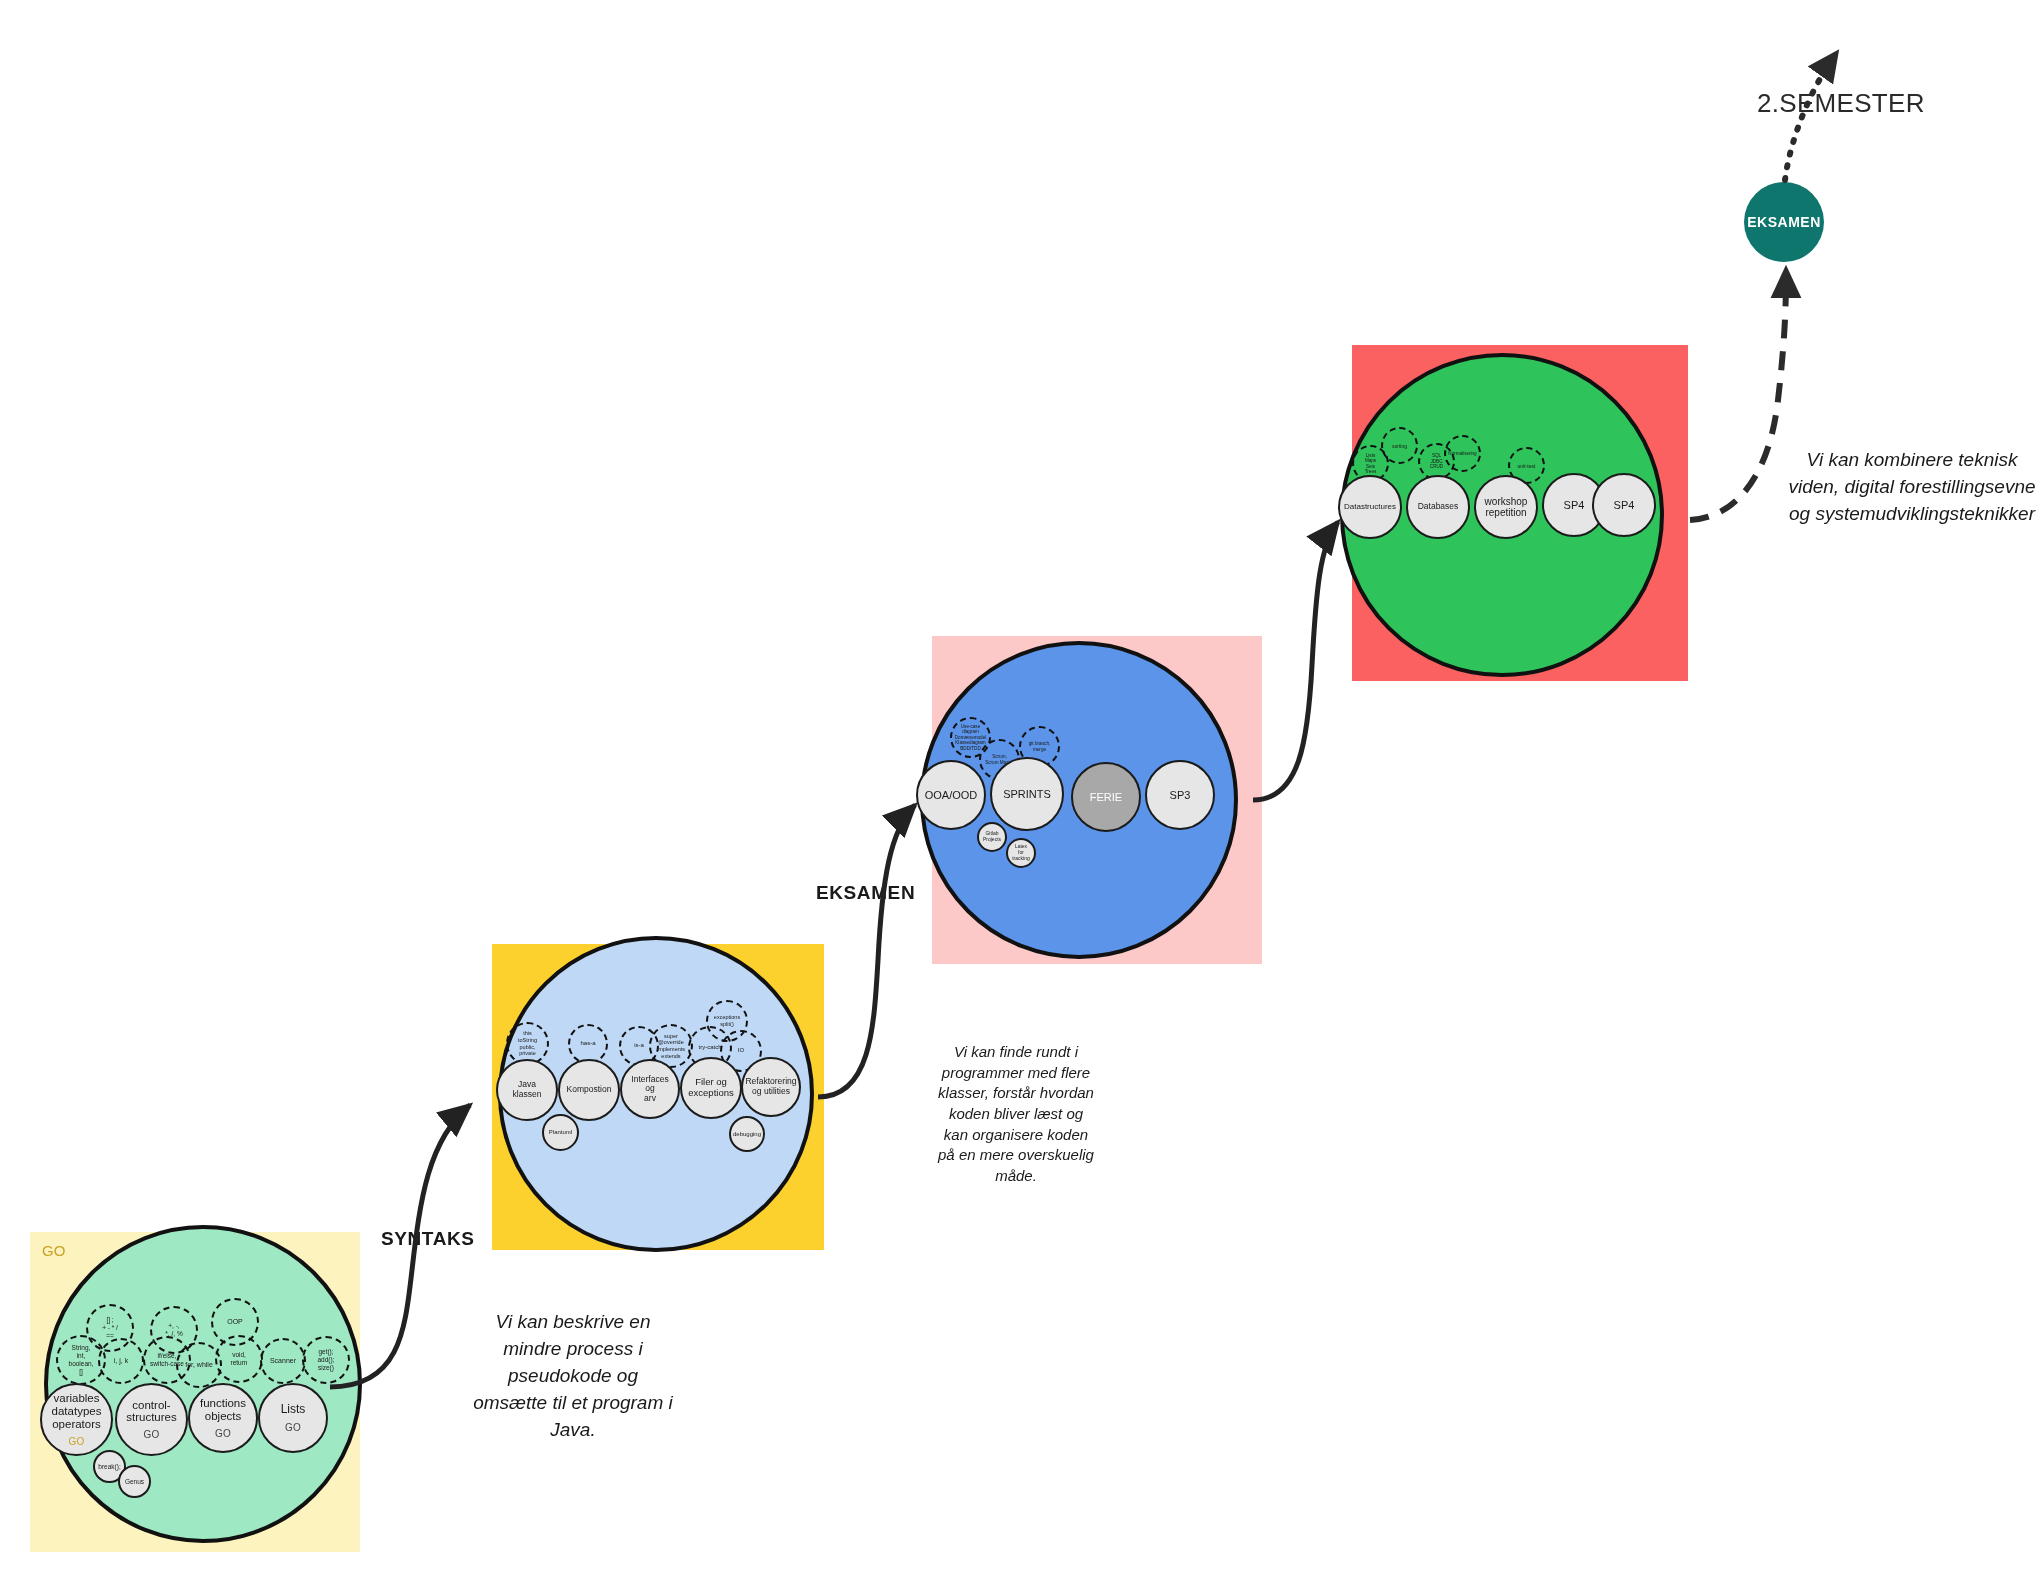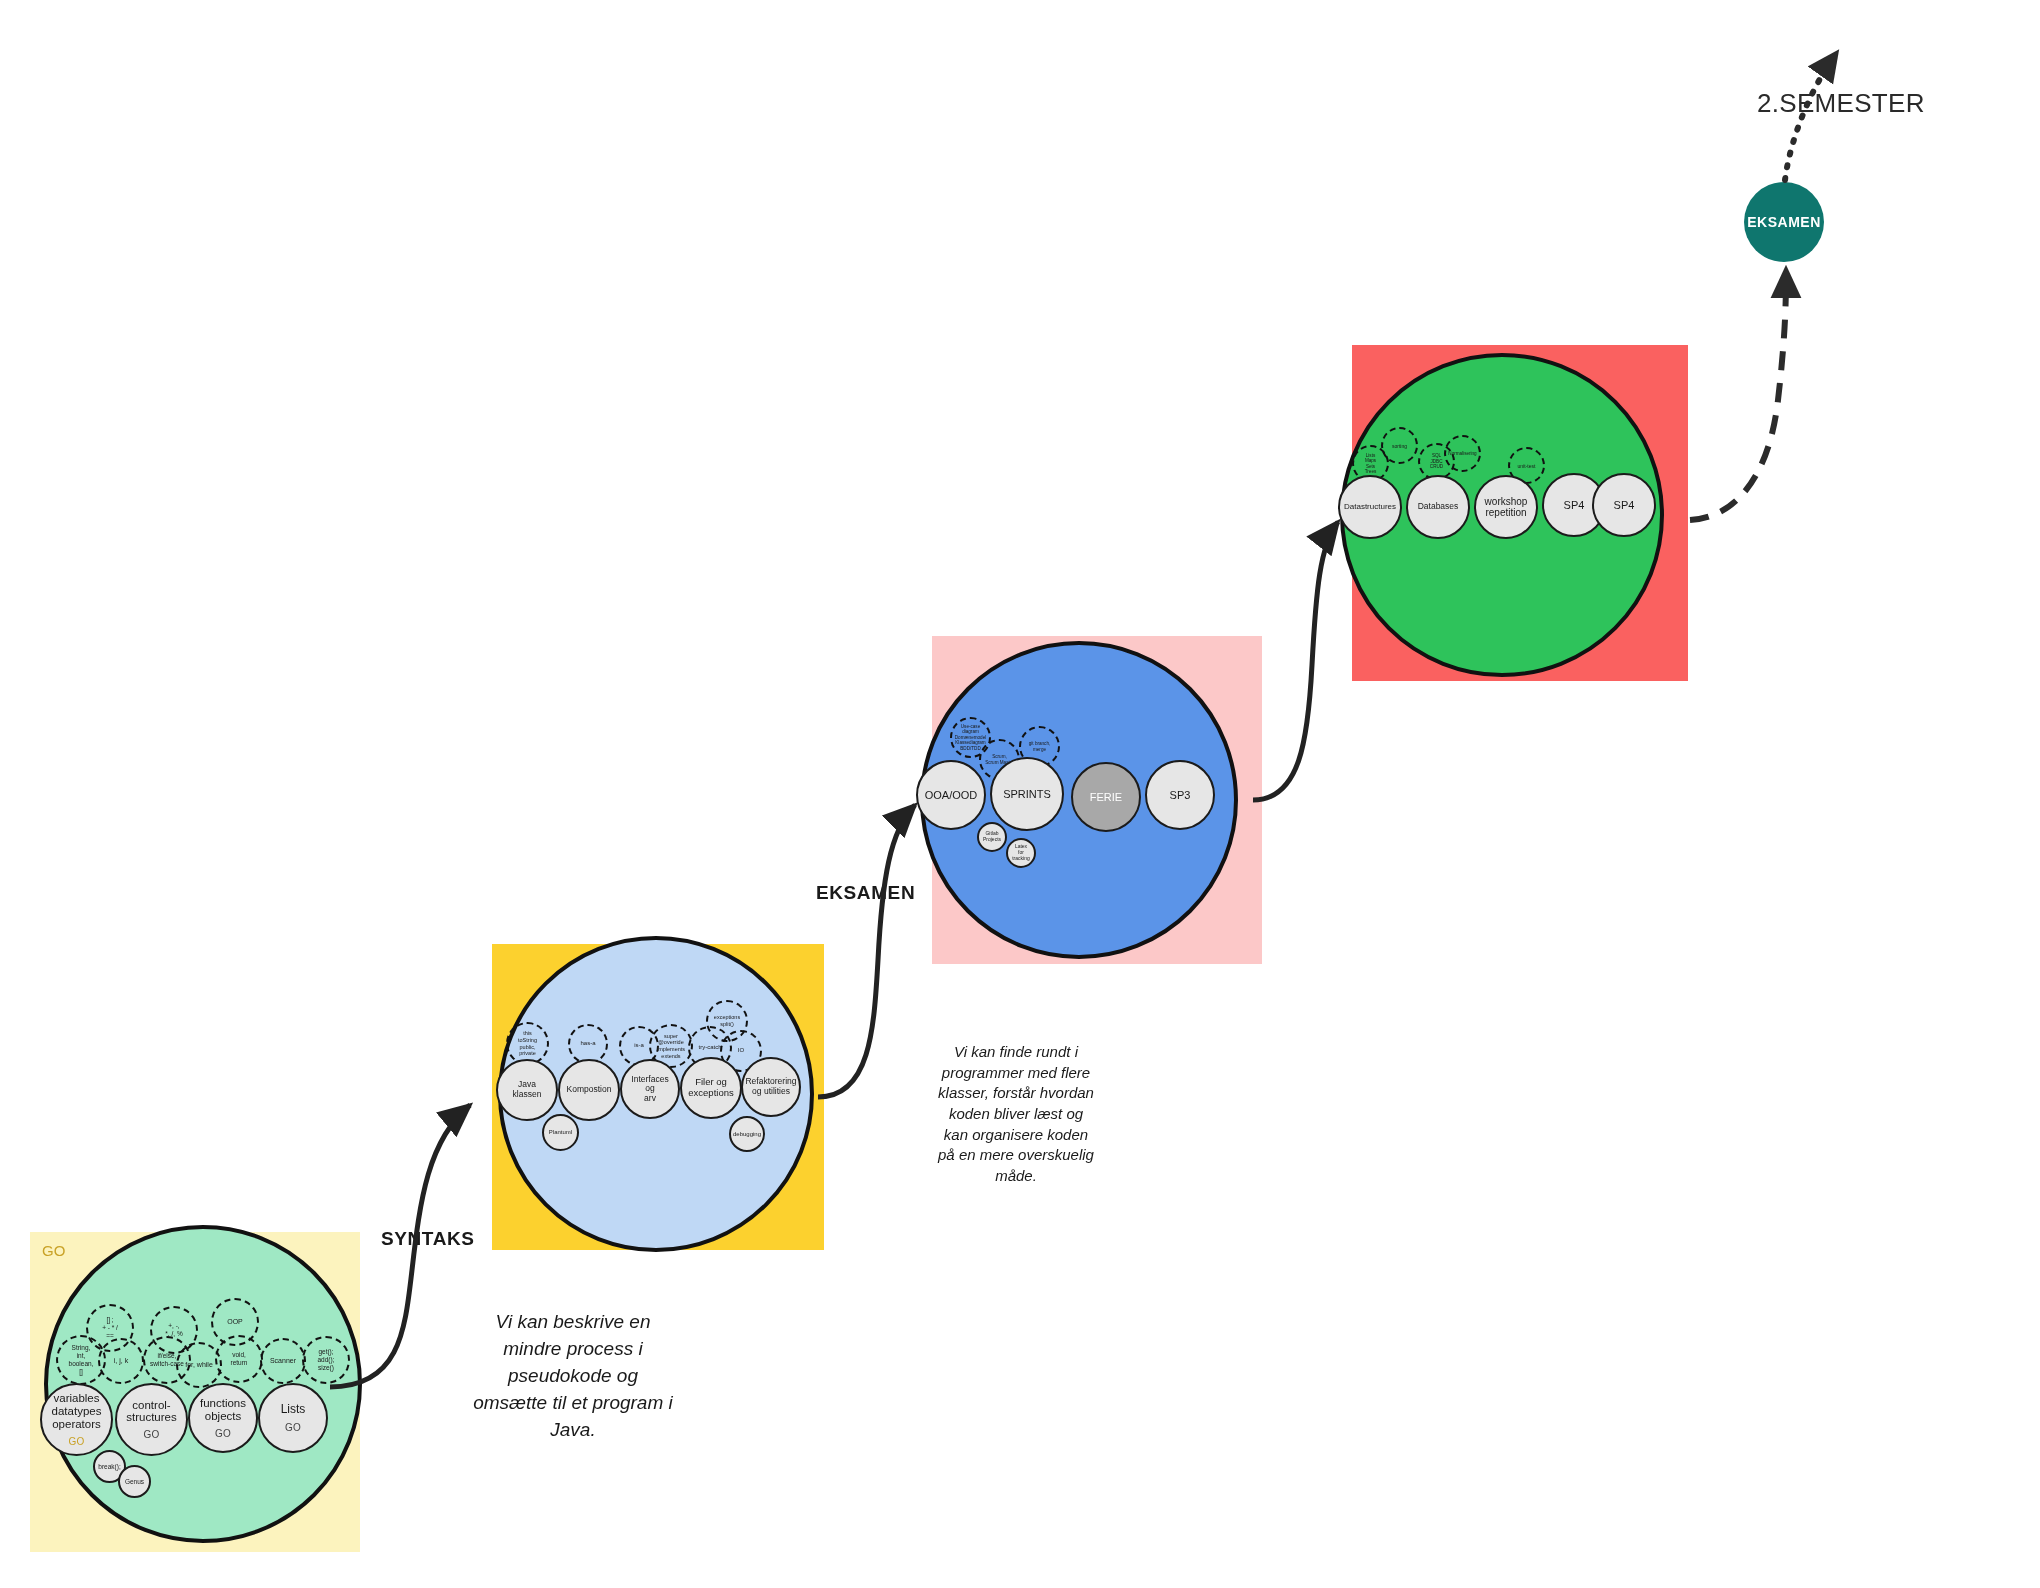--- a/index.html
+++ b/index.html
@@ -202,20 +202,21 @@
   <div class="exam" style="left:1744px; top:182px; width:80px; height:80px;">
     <span>EKSAMEN</span>
   </div>
 
   <div class="stage-label" style="left:381px; top:1228px;">SYNTAKS</div>
   <div class="stage-label" style="left:816px; top:882px;">EKSAMEN</div>
   <div class="semester-label" style="left:1757px; top:88px;">2.SEMESTER</div>
 
   <div class="desc" style="left:448px; top:1309px; width:200px;margin-left:25px;">Vi kan beskrive en mindre process i pseudokode og omsætte til et program i  Java.</div>
   <div class="desc small" style="left:890px; top:1042px; width:160px;">Vi kan finde rundt i programmer med flere klasser, forstår hvordan koden bliver læst og kan organisere koden på en mere overskuelig måde.</div>
+  <div class="desc" style="left:1788px; top:447px; width:248px;">Vi kan kombinere teknisk viden, digital forestillingsevne  og systemudviklingsteknikker</div>
 
   <svg class="overlay" viewBox="0 0 2040 1588">
     <defs>
       <marker id="arrowSolid" markerWidth="9" markerHeight="9" refX="6.2" refY="3.2" orient="auto" markerUnits="strokeWidth">
         <path d="M0,0 L7,3.2 L0,6.4 z" fill="#222222"></path>
       </marker>
       <marker id="arrowBig" markerWidth="7" markerHeight="7" refX="4.4" refY="2.6" orient="auto" markerUnits="strokeWidth">
         <path d="M0,0 L5.6,2.6 L0,5.2 z" fill="#2b2b2b"></path>
       </marker>
       <marker id="arrowDot" markerWidth="7" markerHeight="7" refX="4.2" refY="2.6" orient="auto" markerUnits="strokeWidth">

